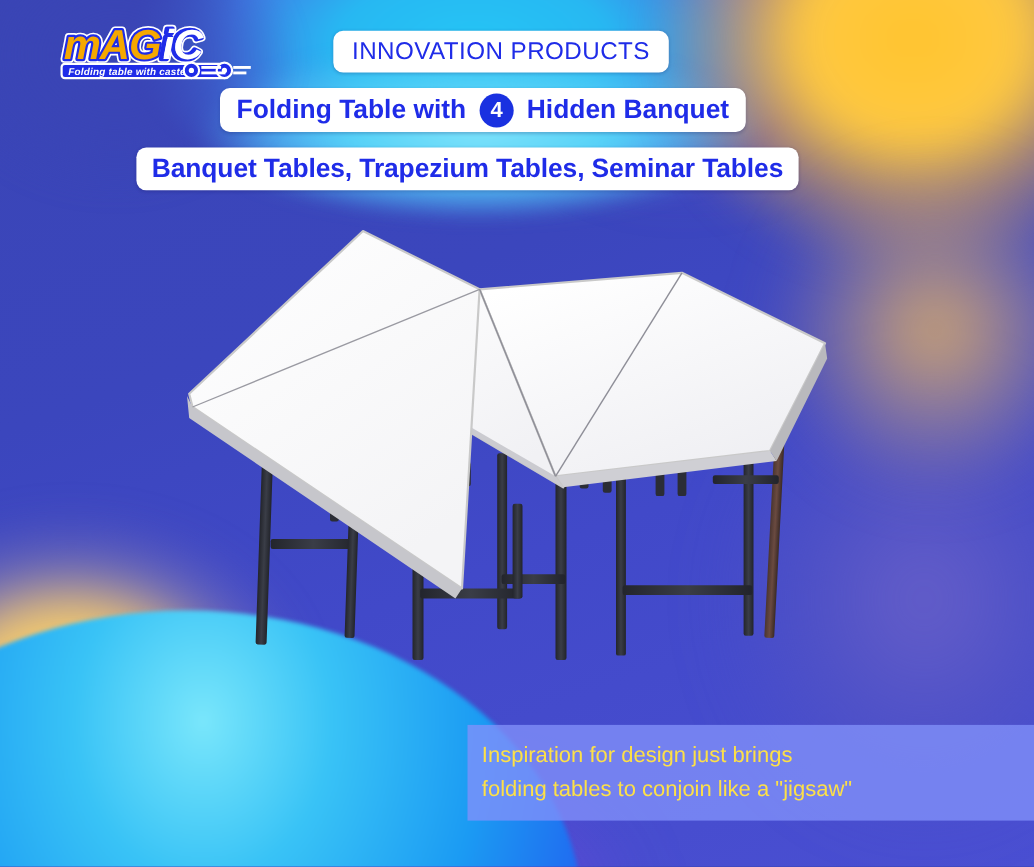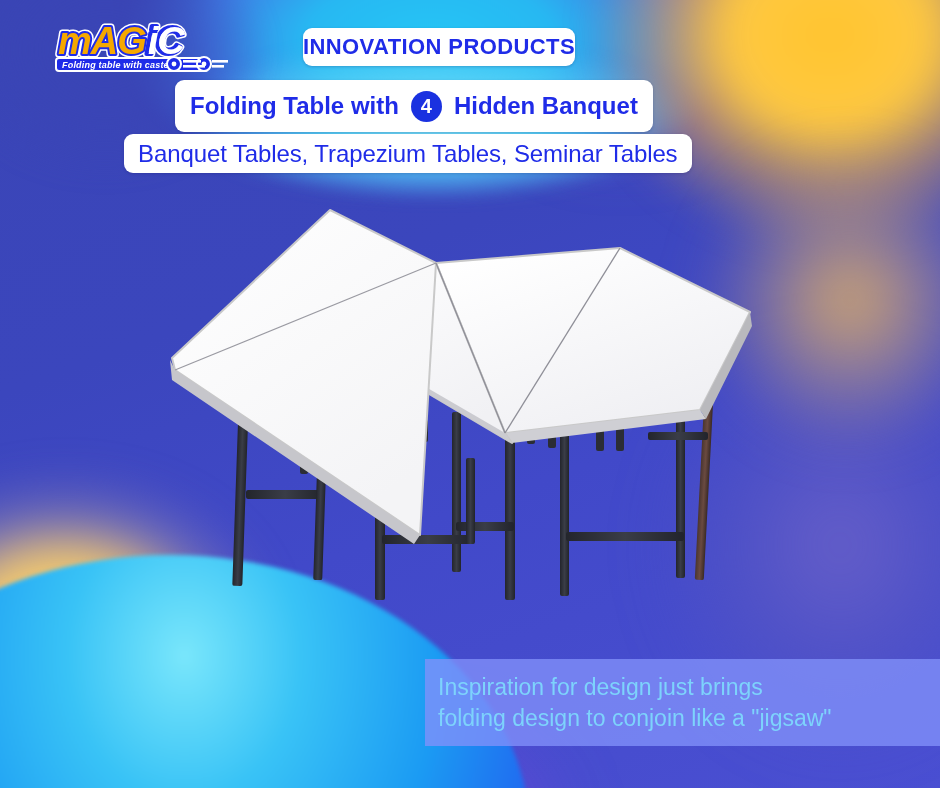--- a/index.html
+++ b/index.html
@@ -74,51 +74,51 @@
   .logo svg{display:block;}
 
   
   .pill{
     position:absolute;background:#ffffff;border-radius:9px;
     display:flex;align-items:center;justify-content:center;
     color:#1f2ce8;white-space:nowrap;
     box-shadow:0 1px 3px rgba(20,20,90,0.22);
   }
   .pill-1{
-    left:303px;top:28px;height:38px;padding:0 0;
-    font-size:22px;font-weight:bold;letter-spacing:0.4px;
+    left:303px;top:28px;height:38px;padding:0 17px;
+    font-size:22px;font-weight:normal;letter-spacing:0.4px;
   }
   .pill-2{
-    left:175px;top:80px;height:52px;padding:0 15px;
+    left:200px;top:80px;height:40px;padding:0 15px;
     font-size:24px;font-weight:bold;gap:6px;
   }
   .pill-3{
     left:124px;top:134px;height:39px;padding:0 14px;
-    font-size:24px;font-weight:normal;letter-spacing:-0.1px;
+    font-size:24px;font-weight:bold;letter-spacing:-0.1px;
   }
   .badge4{
     display:inline-flex;align-items:center;justify-content:center;
     width:31px;height:31px;border-radius:50%;
     background:#1a31e0;color:#ffffff;font-size:20px;font-weight:bold;
     margin:0 6px;
   }
 
   
   .product{position:absolute;left:0;top:180px;width:940px;height:480px;}
   .product svg{display:block;}
 
   
   .caption{
     position:absolute;left:425px;top:659px;width:515px;height:87px;
     background:rgba(130,145,250,0.78);
     display:flex;flex-direction:column;justify-content:center;
     padding-left:13px;box-sizing:border-box;
   }
   .caption .line{
-    color:#7dd3fc;font-size:23px;line-height:31px;white-space:nowrap;
+    color:#fde047;font-size:20px;line-height:31px;white-space:nowrap;
   }
 </style>
 </head>
 <body>
 
 <div id="poster">
 
   <div class="bg-layer bg-base"></div>
   <div class="blob blob-violet-tc"></div>
   <div class="blob blob-cyan-header"></div>
@@ -244,16 +244,16 @@
         <line x1="175" y1="190" x2="436" y2="83" stroke="#9a9aa2" stroke-width="1.2"></line>
       </g>
 
       <line x1="436" y1="83" x2="505" y2="253" stroke="#8f8f98" stroke-width="1.3"></line>
       <line x1="620" y1="68" x2="505" y2="253" stroke="#8f8f98" stroke-width="1.3"></line>
     </svg>
   </div>
 
   <div class="caption">
     <div class="line">Inspiration for design just brings</div>
-    <div class="line">folding design to conjoin like a "jigsaw"</div>
+    <div class="line">folding tables to conjoin like a "jigsaw"</div>
   </div>
 
 </div>
 
 </body></html>

